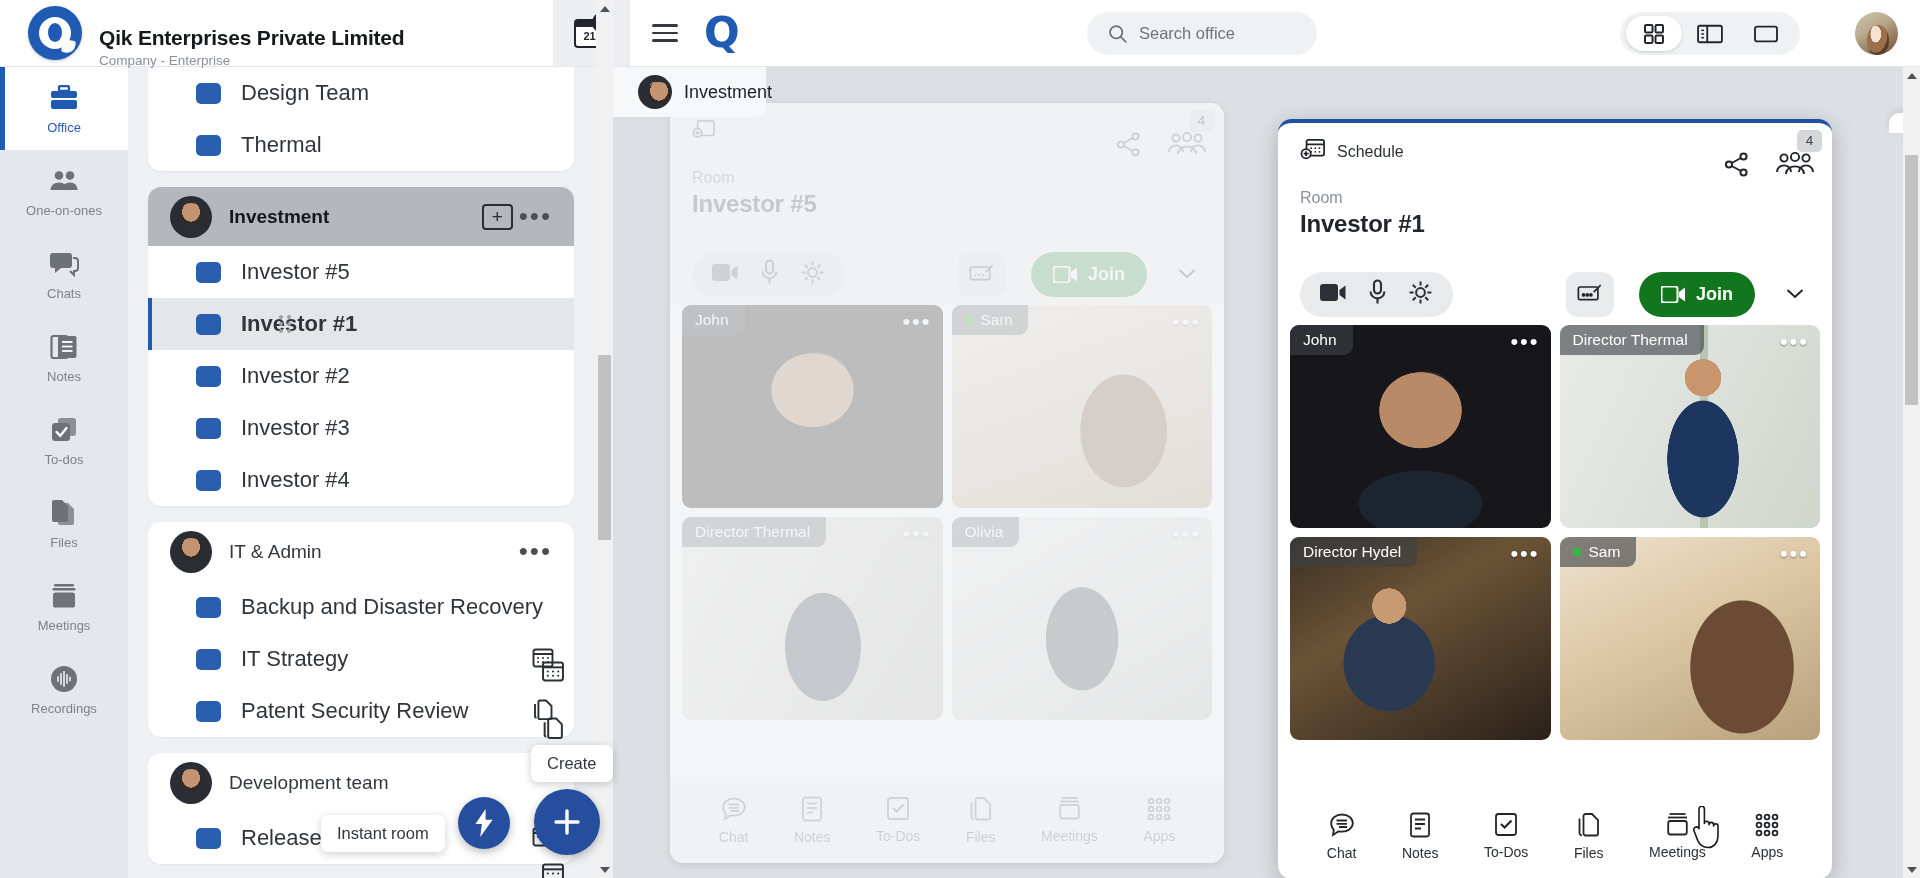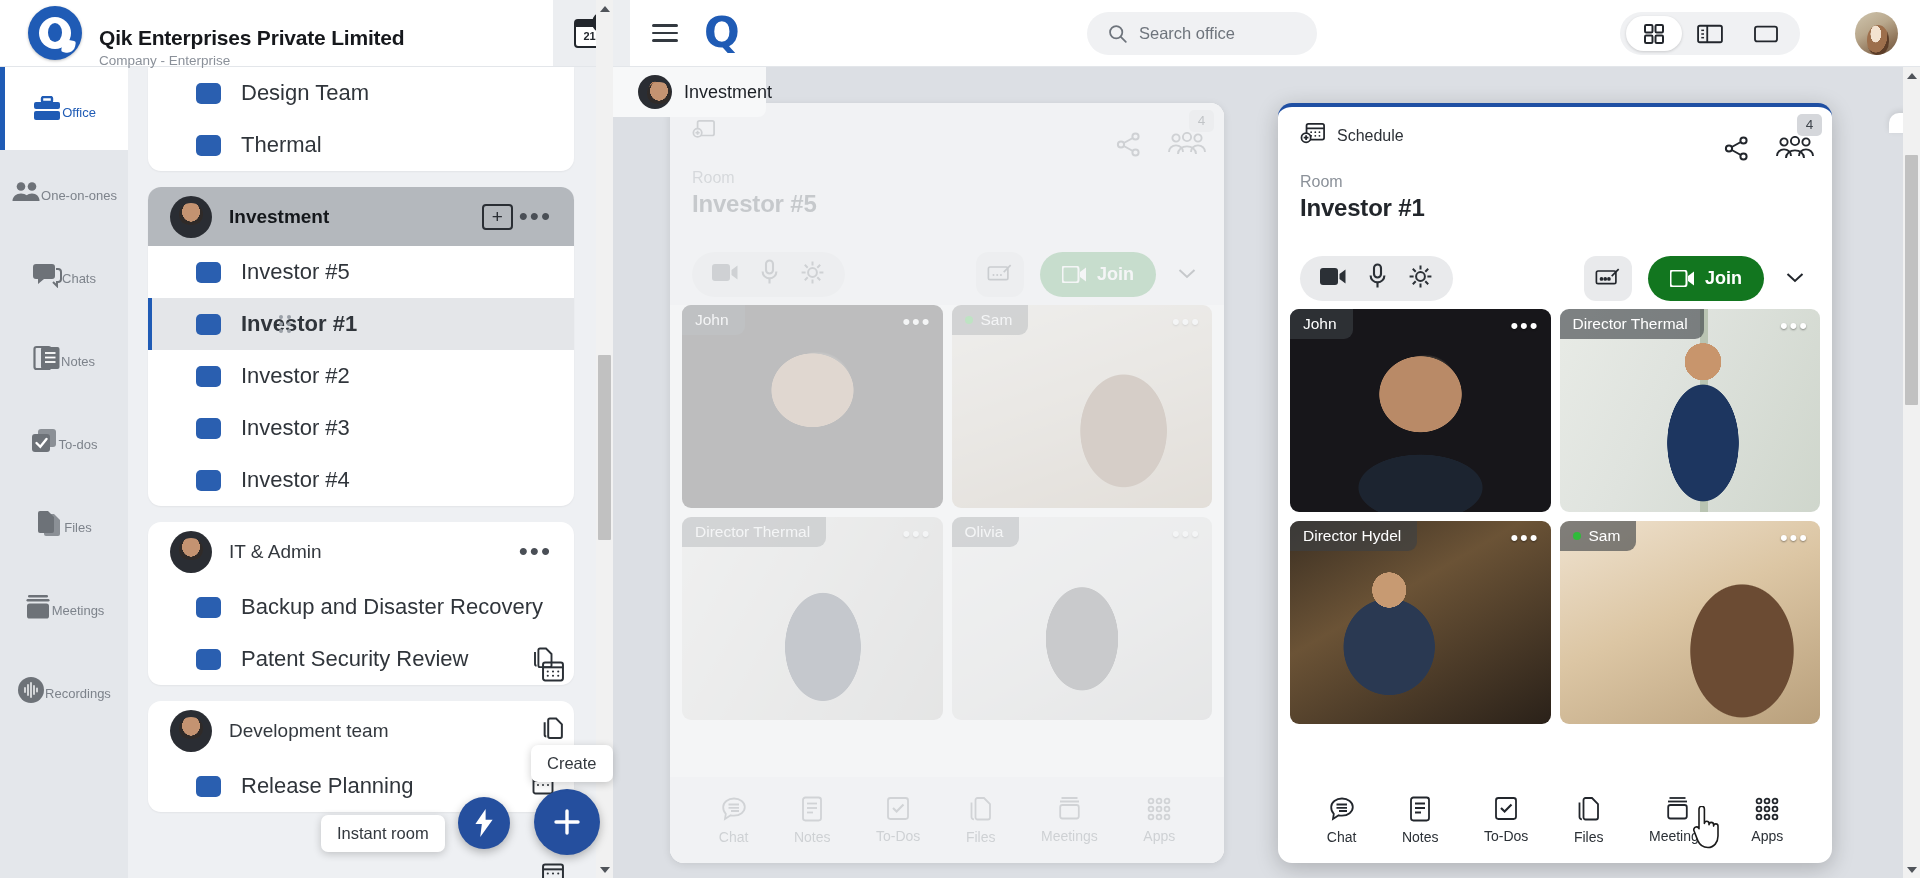--- a/index.html
+++ b/index.html
@@ -104,21 +104,21 @@
     background: radial-gradient(ellipse at 40% 30%, #f3e2d0 0 28%, #9d6f4c 29% 62%, #5c3d28 63% 100%);
     border-radius: 50% 50% 45% 45%;
   }
 
   
   .rail {
     position: absolute; left: 0; top: 67px; width: 128px; bottom: 0;
     background: #e4e7eb; z-index: 25;
   }
   .rail-item {
-    height: 83px; display: flex; flex-direction: row;
+    height: 83px; display: flex; flex-direction: column;
     align-items: center; justify-content: center; cursor: pointer; position: relative;
   }
   .rail-item.active { background: #ffffff; }
   .rail-item.active::before {
     content: ""; position: absolute; left: 0; top: 0; bottom: 0; width: 5px; background: #1f5bb5;
   }
   .rail-label { font-size: 13px; color: #7d838b; margin-top: 7px; }
   .rail-item.active .rail-label { color: #1f5bb5; }
   .rail-ico { height: 30px; display: flex; align-items: center; }
 
@@ -189,21 +189,21 @@
   }
   .room-card {
     position: absolute; background: #ffffff; border-radius: 14px;
     display: flex; flex-direction: column; overflow: hidden;
   }
   .room-card.left {
     left: 57px; top: 36px; width: 554px; height: 760px;
     box-shadow: 0 2px 9px rgba(0,0,0,.10);
   }
   .room-card.right {
-    left: 665px; top: 36px; width: 554px; height: 760px;
+    left: 665px; top: 52px; width: 554px; height: 760px;
     box-shadow: 0 5px 22px rgba(0,0,0,.22); border-top: 4px solid #1f4fa3;
   }
   .card-fade { position: absolute; inset: 0; background: rgba(240,241,243,.74); z-index: 9; pointer-events: none; }
 
   .card-head { padding: 16px 22px 0 22px; position: relative; height: 140px; flex: none; }
   .room-card.left .card-head { background: #f3f4f6; }
   .sched-row { display: flex; align-items: center; gap: 11px; height: 26px; }
   .sched-label { font-size: 16px; color: #2c3036; }
   .head-tools { position: absolute; right: 18px; top: 28px; display: flex; align-items: center; gap: 26px; }
   .people-wrap { position: relative; }
@@ -220,21 +220,21 @@
   .ctrl-bar {
     height: 62px; flex: none; display: flex; align-items: center;
     padding: 0 22px; position: relative;
   }
   .room-card.left .ctrl-bar { background: #f3f4f6; }
   .av-group {
     display: flex; align-items: center; gap: 22px; height: 45px; padding: 0 20px;
     background: #e9eaec; border-radius: 23px;
   }
   .room-card.left .av-group { background: #e4e5e8; }
-  .right-ctrls { margin-left: auto; display: flex; align-items: center; gap: 16px; }
+  .right-ctrls { margin-left: auto; display: flex; align-items: center; gap: 25px; }
   .whiteboard-btn {
     width: 48px; height: 45px; border-radius: 12px; background: #e9eaec;
     display: flex; align-items: center; justify-content: center; cursor: pointer;
   }
   .room-card.left .whiteboard-btn { background: #e4e5e8; }
   .join-btn {
     height: 45px; padding: 0 22px; border-radius: 23px; background: #12761f;
     color: #fff; font-size: 18px; font-weight: 700; display: flex; align-items: center;
     gap: 10px; cursor: pointer; border: none; font-family: "Liberation Sans", sans-serif;
   }
@@ -504,20 +504,38 @@
 
       <div class="card-group">
         <div class="grp-head">
           <span class="grp-avatar"></span>
           <span class="grp-title">IT &amp; Admin</span>
           <span class="dots-btn">•••</span>
         </div>
         <div class="room-row">
           <span class="room-sq"></span>
           <span class="room-name">Backup and Disaster Recovery</span>
+        </div>
+        <div class="room-row">
+          <span class="room-sq"></span>
+          <span class="room-name">IT Strategy</span>
+          <span class="row-ico">
+            <svg width="22" height="21" viewBox="0 0 22 21" fill="none" stroke="#2b3036" stroke-width="1.9">
+                <rect x="1.5" y="2.5" width="19" height="17" rx="2"></rect>
+                <line x1="1.5" y1="7" x2="20.5" y2="7"></line>
+                <g fill="#2b3036" stroke="none">
+                  <circle cx="6" cy="11" r="1"></circle>
+                  <circle cx="11" cy="11" r="1"></circle>
+                  <circle cx="16" cy="11" r="1"></circle>
+                  <circle cx="6" cy="15" r="1"></circle>
+                  <circle cx="11" cy="15" r="1"></circle>
+                  <circle cx="16" cy="15" r="1"></circle>
+                </g>
+              </svg>
+          </span>
         </div>
         <div class="room-row">
           <span class="room-sq"></span>
           <span class="room-name">Patent Security Review</span>
           <span class="row-ico">
             <svg width="22" height="23" viewBox="0 0 22 23" fill="none" stroke="#2b3036" stroke-width="1.9">
                 <path d="M8 2.5h6l5.5 5.5v11.5a1.6 1.6 0 01-1.6 1.6H8a1.6 1.6 0 01-1.6-1.6V4.1A1.6 1.6 0 018 2.5z"></path>
                 <path d="M3 6v12a1.6 1.6 0 001.6 1.6"></path>
               </svg>
           </span>

